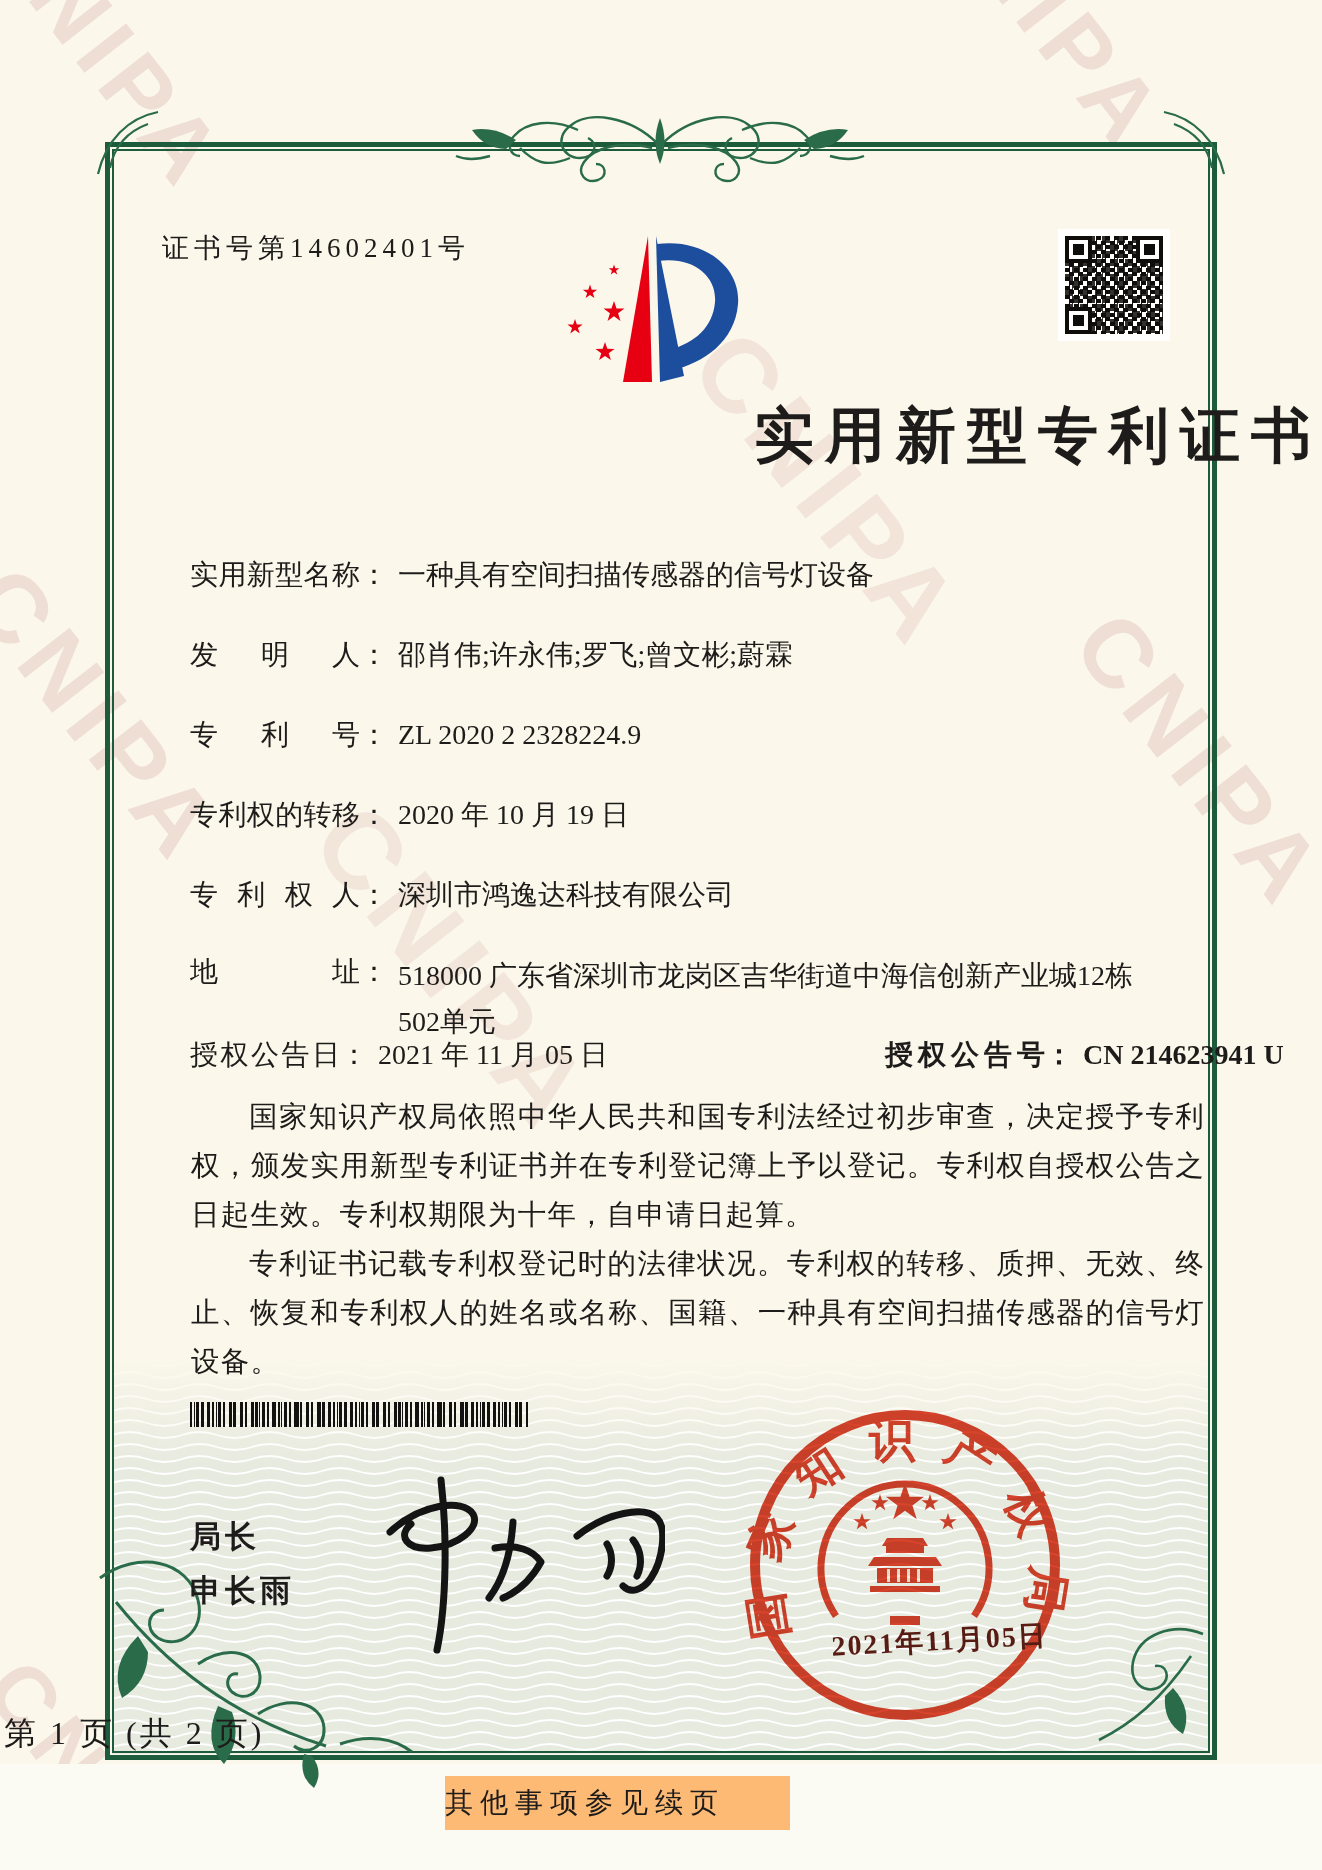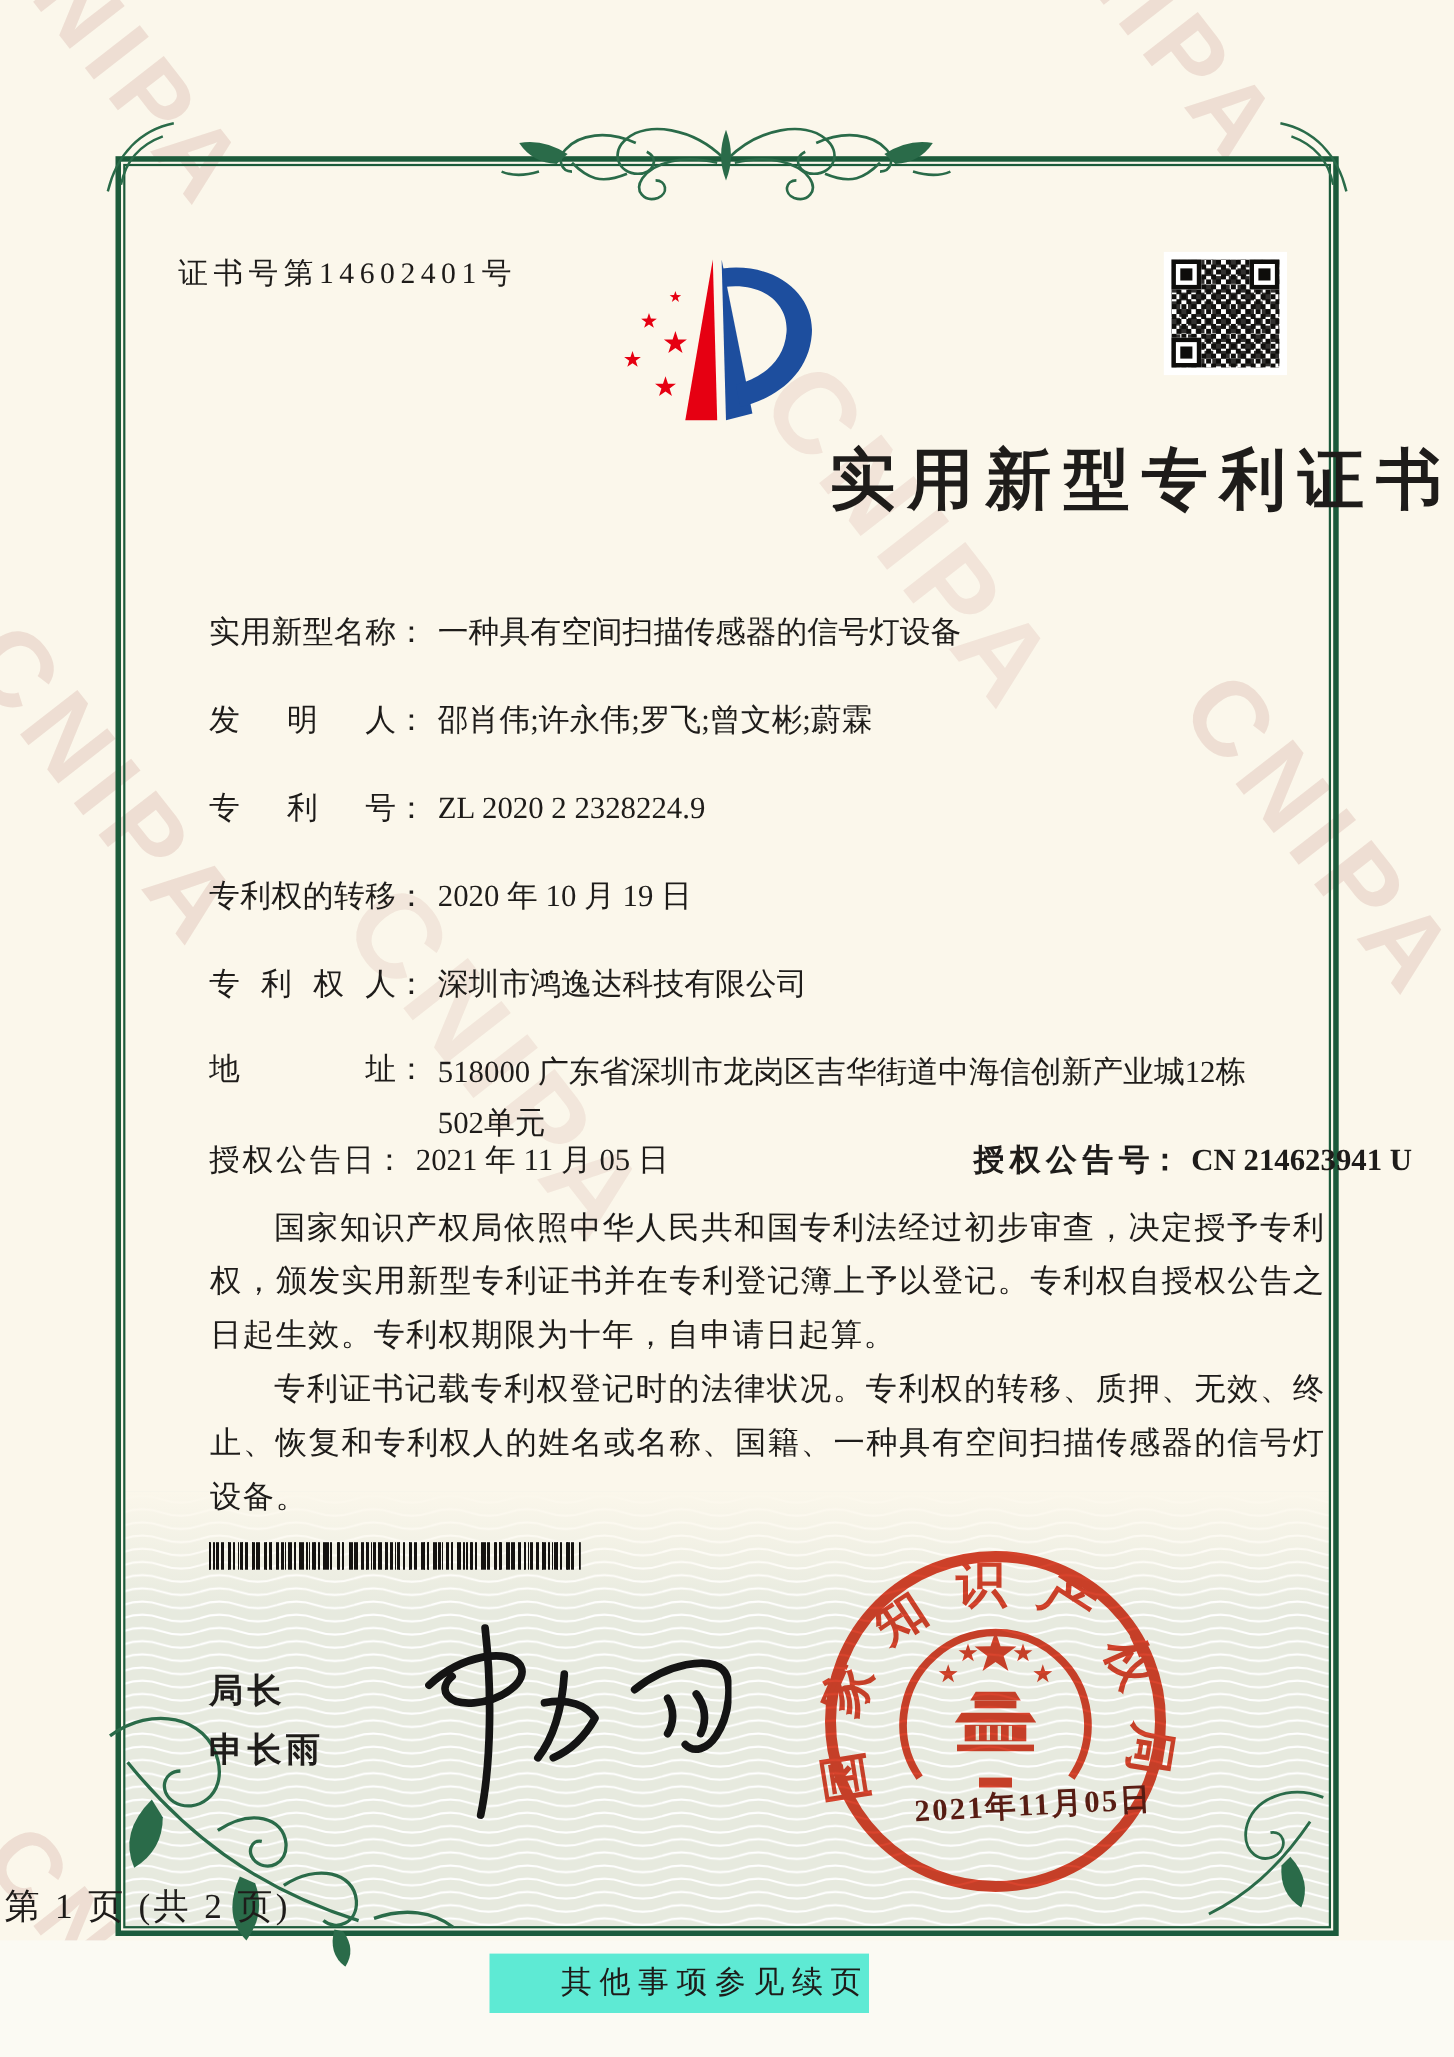--- a/index.html
+++ b/index.html
@@ -55,22 +55,22 @@
   .sig-title{position:absolute;left:190px;top:1516px;font-size:31px;font-weight:bold;
              font-family:"Liberation Sans","DejaVu Sans",sans-serif;letter-spacing:4px;}
   .sig-name{position:absolute;left:190px;top:1570px;font-size:31px;font-weight:bold;
             font-family:"Liberation Sans","DejaVu Sans",sans-serif;letter-spacing:4px;}
   .sig-hand{position:absolute;left:345px;top:1452px;}
   
   .seal{position:absolute;left:740px;top:1400px;mix-blend-mode:multiply;}
   
   .page-info{position:absolute;left:4px;right:0;top:1712px;text-align:left;font-size:32px;
              letter-spacing:3px;}
-  .note-box{position:absolute;left:445px;top:1776px;width:345px;height:54px;background:#5eead4;
-            text-align:right;line-height:54px;font-size:28px;letter-spacing:7px;}
+  .note-box{position:absolute;left:445px;top:1776px;width:345px;height:54px;background:#fdba74;
+            text-align:left;line-height:54px;font-size:28px;letter-spacing:7px;}
   .orn{position:absolute;pointer-events:none;}
 </style>
 </head>
 <body>
 
 <svg width="0" height="0" style="position:absolute">
   <defs>
     <g id="st">
       <polygon points="0,-10 2.29,-3.15 9.51,-3.09 3.71,1.2 5.88,8.09 0,3.9 -5.88,8.09 -3.71,1.2 -9.51,-3.09 -2.29,-3.15"></polygon>
     </g>

